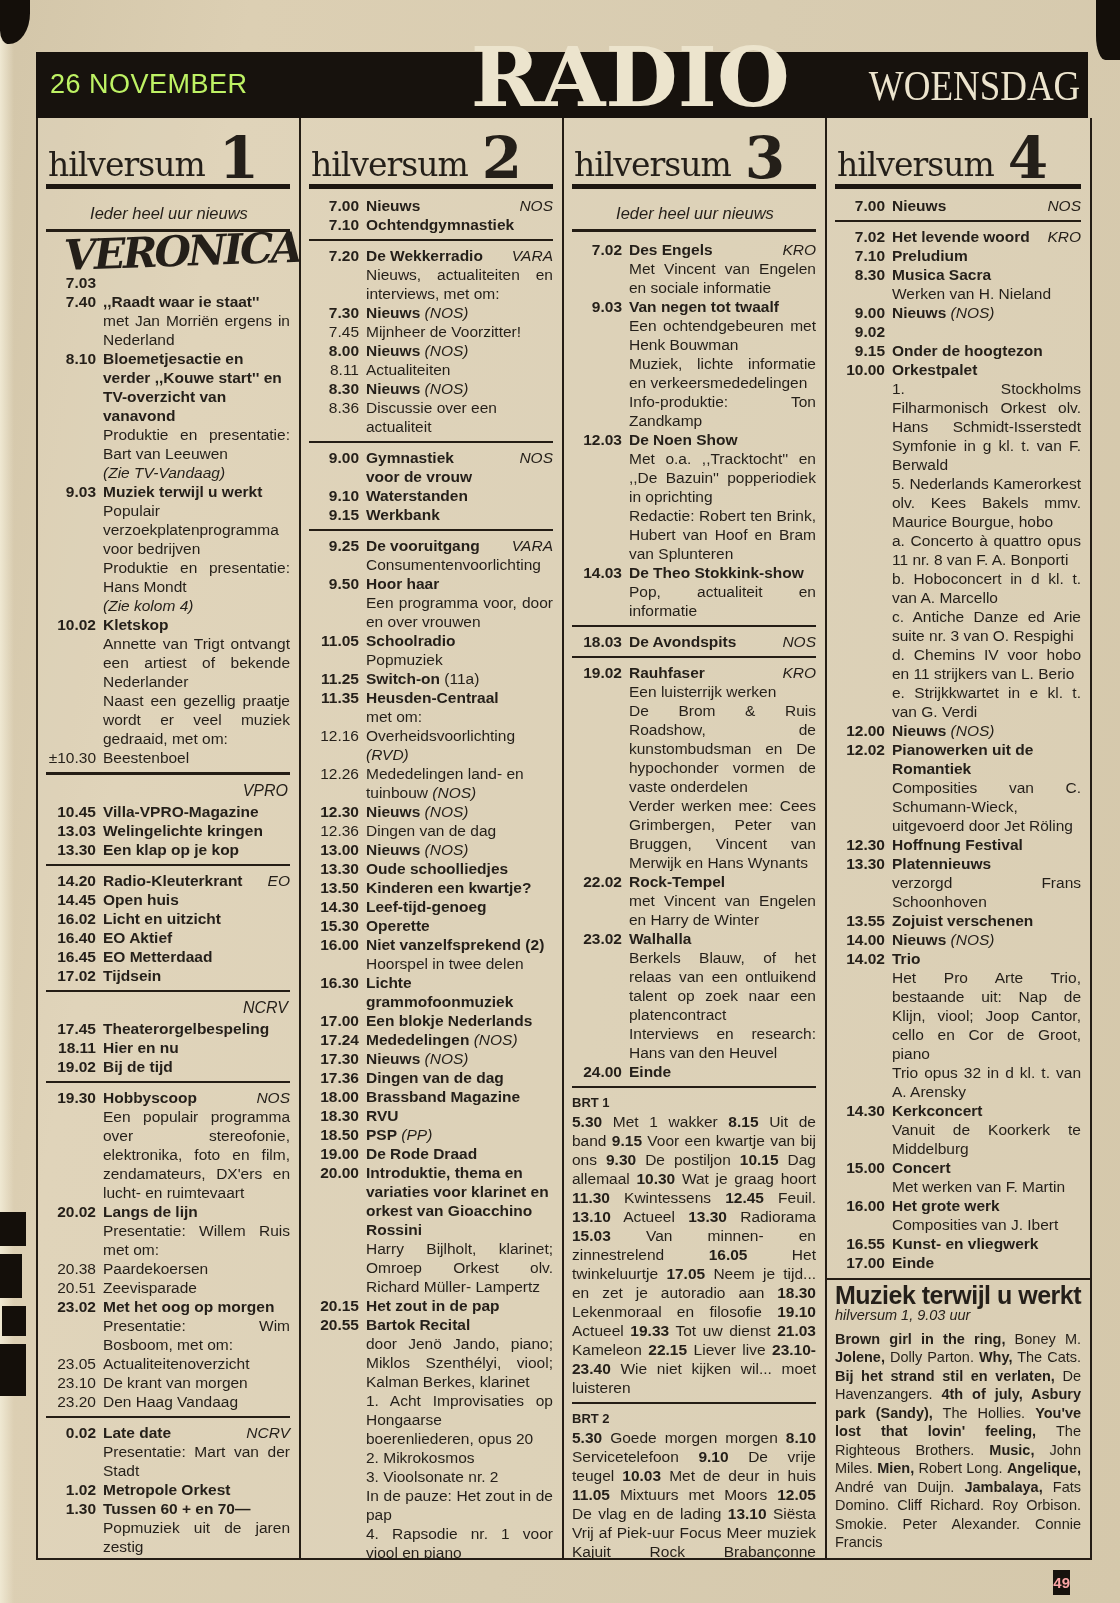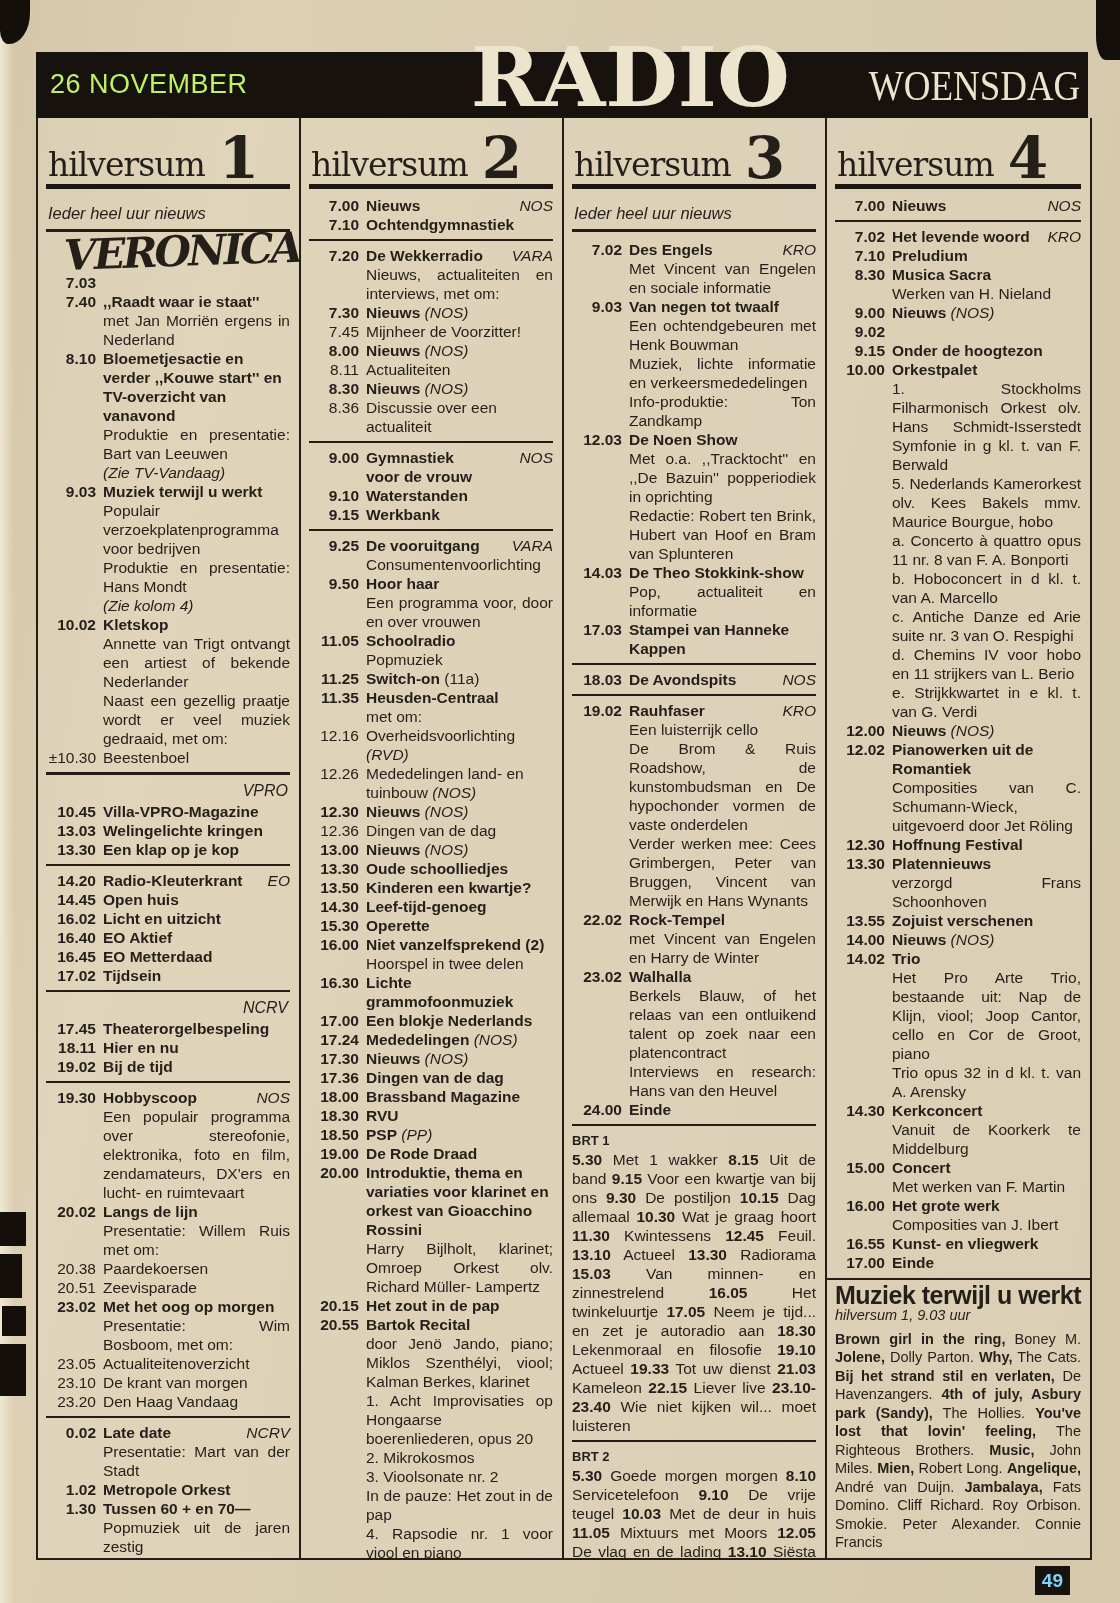--- a/index.html
+++ b/index.html
@@ -28,41 +28,41 @@
   .time{flex:0 0 50px;text-align:right;white-space:nowrap;}
   .time.b,.ttl.b{font-weight:bold;}
   .content{flex:1;min-width:0;}
   .tline{display:flex;}
   .ttl{flex:1;}
   .net{font-style:italic;margin-left:5px;white-space:nowrap;}
   .desc{text-align:justify;}
   .divider{border-top:2px solid #241d15;margin:5px 0;}
   .divider.thick{border-top-width:3px;}
   .lbl{text-align:right;font-style:italic;font-size:16px;padding:1px 2px 2px 0;}
-  .note{font-style:italic;font-size:16.5px;padding:8px 0 6px 2px;}
+  .note{font-style:italic;font-size:16.5px;padding:8px 0 6px 2px;text-align:center;}
   .noterule{border-top:3px solid #241d15;margin:0 0 8px 0;}
   .veronica{font-family:"DejaVu Serif",serif;font-weight:bold;font-style:italic;font-size:42px;
             letter-spacing:-3px;text-align:center;transform:rotate(-2deg);margin:10px 0 12px 18px;}
   .sechead{font-weight:bold;font-size:13px;margin-top:1px;}
   .para{text-align:justify;}
   .mbox-rule{border-top:2px solid #241d15;margin:6px -9px 0 -8px;}
   .bhead{font-weight:bold;font-size:25px;letter-spacing:-.5px;margin:6px 0 1px 0;}
   .bsub{font-style:italic;font-size:14.5px;margin-bottom:5px;}
   .bpara{font-size:14.5px;line-height:18.5px;text-align:justify;}
   
   .mark{position:absolute;background:#140f0a;}
   .m-tl{left:0;top:0;width:30px;height:44px;border-radius:0 0 70% 30%;}
   .m-tr{right:0;top:0;width:24px;height:60px;border-radius:0 0 0 40%;}
   .m-l1{left:0;top:1212px;width:26px;height:34px;}
   .m-l2{left:0;top:1254px;width:22px;height:44px;}
   .m-l3{left:2px;top:1306px;width:24px;height:30px;}
   .m-l4{left:0;top:1344px;width:26px;height:52px;}
   .edge{position:absolute;left:0;top:0;width:14px;height:100%;background:linear-gradient(90deg,#efe8d2,rgba(239,232,210,0));}
-  .pageno{position:absolute;right:50px;bottom:8px;background:#17120d;color:#7dd3fc;
-          font-weight:bold;font-size:19px;line-height:1;padding:5px 7px;}
+  .pageno{position:absolute;right:50px;bottom:8px;background:#17120d;color:#fca5a5;
+          font-weight:bold;font-size:15px;line-height:1;padding:5px 0;}
 </style>
 </head>
 <body>
 
 <div class="page">
   <div class="edge"></div>
 
   <div class="topbar">
     <span class="date">26 NOVEMBER</span>
     <span class="radio">RADIO</span>
@@ -709,47 +709,39 @@
         </div>
         <div class="row">
           <span class="time b">14.03</span>
           <div class="content">
             <div class="tline">
               <span class="ttl"><b>De Theo Stokkink-show</b></span>
             </div>
             <div class="desc">Pop, actualiteit en informatie</div>
           </div>
         </div>
-        <div class="row">
-          <span class="time b">17.03</span>
-          <div class="content">
-            <div class="tline">
-              <span class="ttl"><b>Stampei van Hanneke Kappen</b></span>
-            </div>
-          </div>
-        </div>
         <div class="divider"></div>
         <div class="row">
           <span class="time b">18.03</span>
           <div class="content">
             <div class="tline">
               <span class="ttl"><b>De Avondspits</b></span>
               <span class="net">NOS</span>
             </div>
           </div>
         </div>
         <div class="divider"></div>
         <div class="row">
           <span class="time b">19.02</span>
           <div class="content">
             <div class="tline">
               <span class="ttl"><b>Rauhfaser</b></span>
               <span class="net">KRO</span>
             </div>
-            <div class="desc">Een luisterrijk cello</div>
+            <div class="desc">Een luisterrijk werken</div>
             <div class="desc">De Brom &amp; Ruis Roadshow, de kunstombudsman en De hypochonder vormen de vaste onderdelen</div>
             <div class="desc">Verder werken mee: Cees Grimbergen, Peter van Bruggen, Vincent van Merwijk en Hans Wynants</div>
           </div>
         </div>
         <div class="row">
           <span class="time b">22.02</span>
           <div class="content">
             <div class="tline">
               <span class="ttl"><b>Rock-Tempel</b></span>
             </div>

